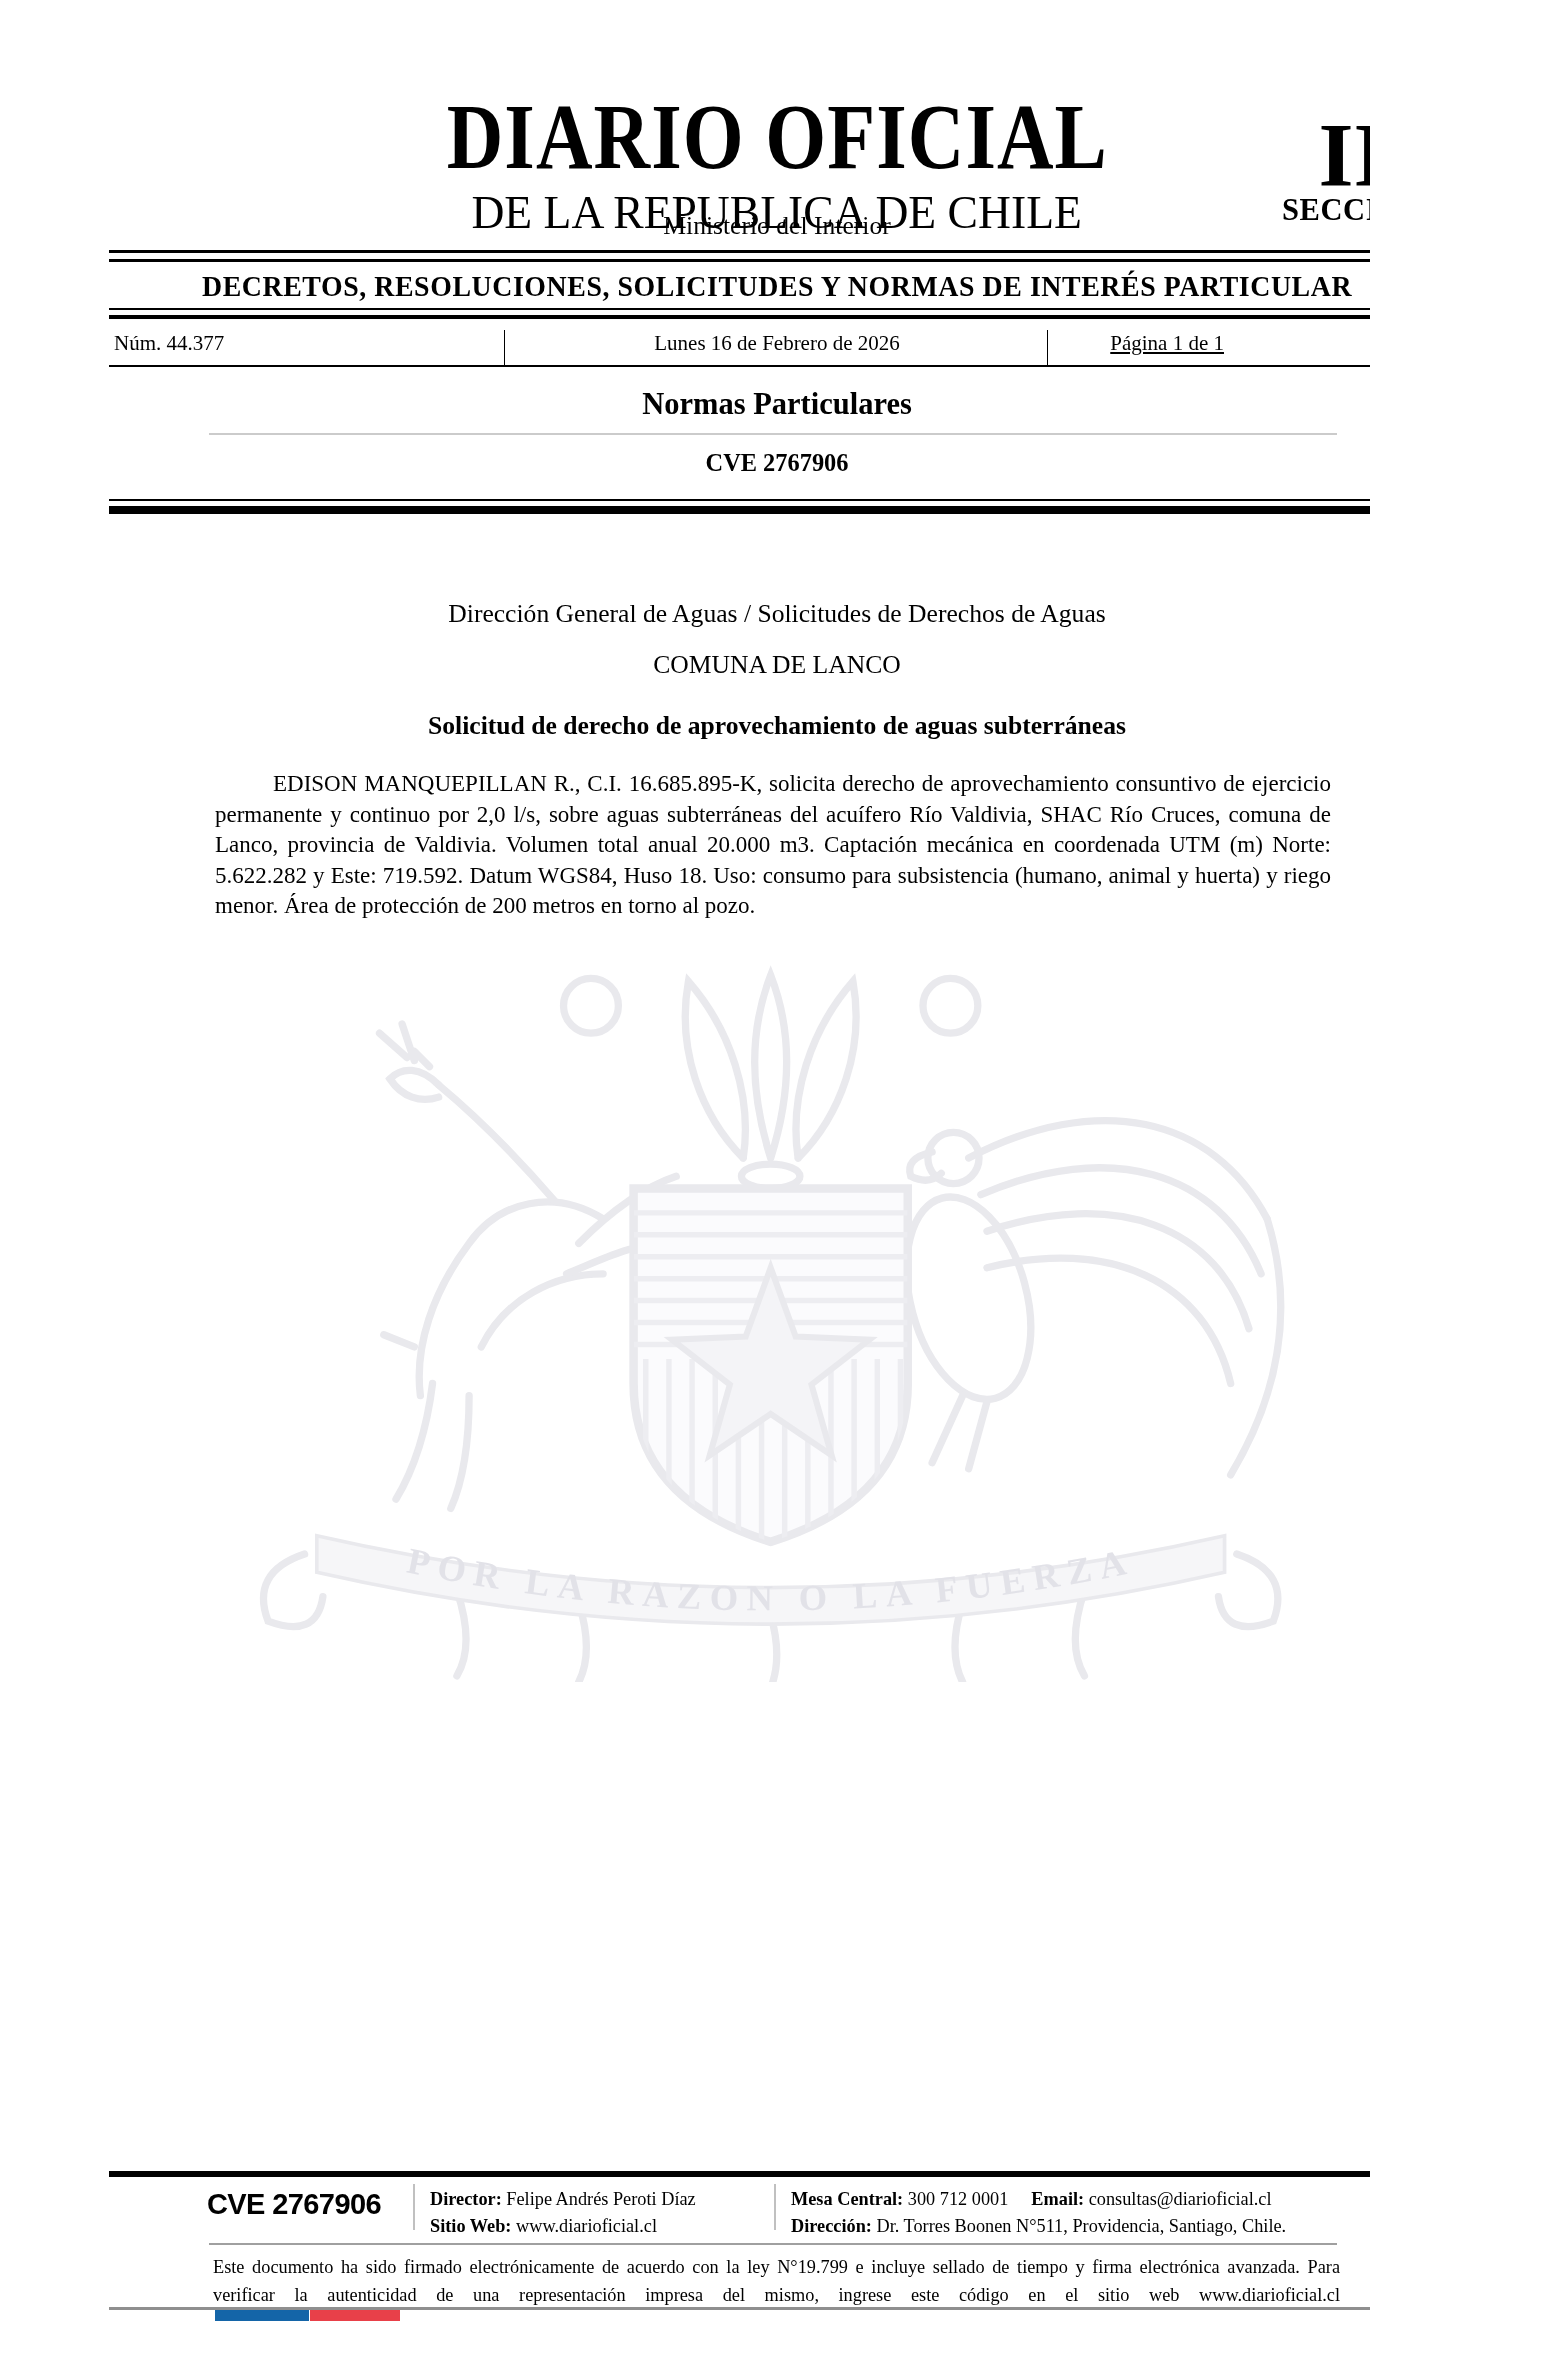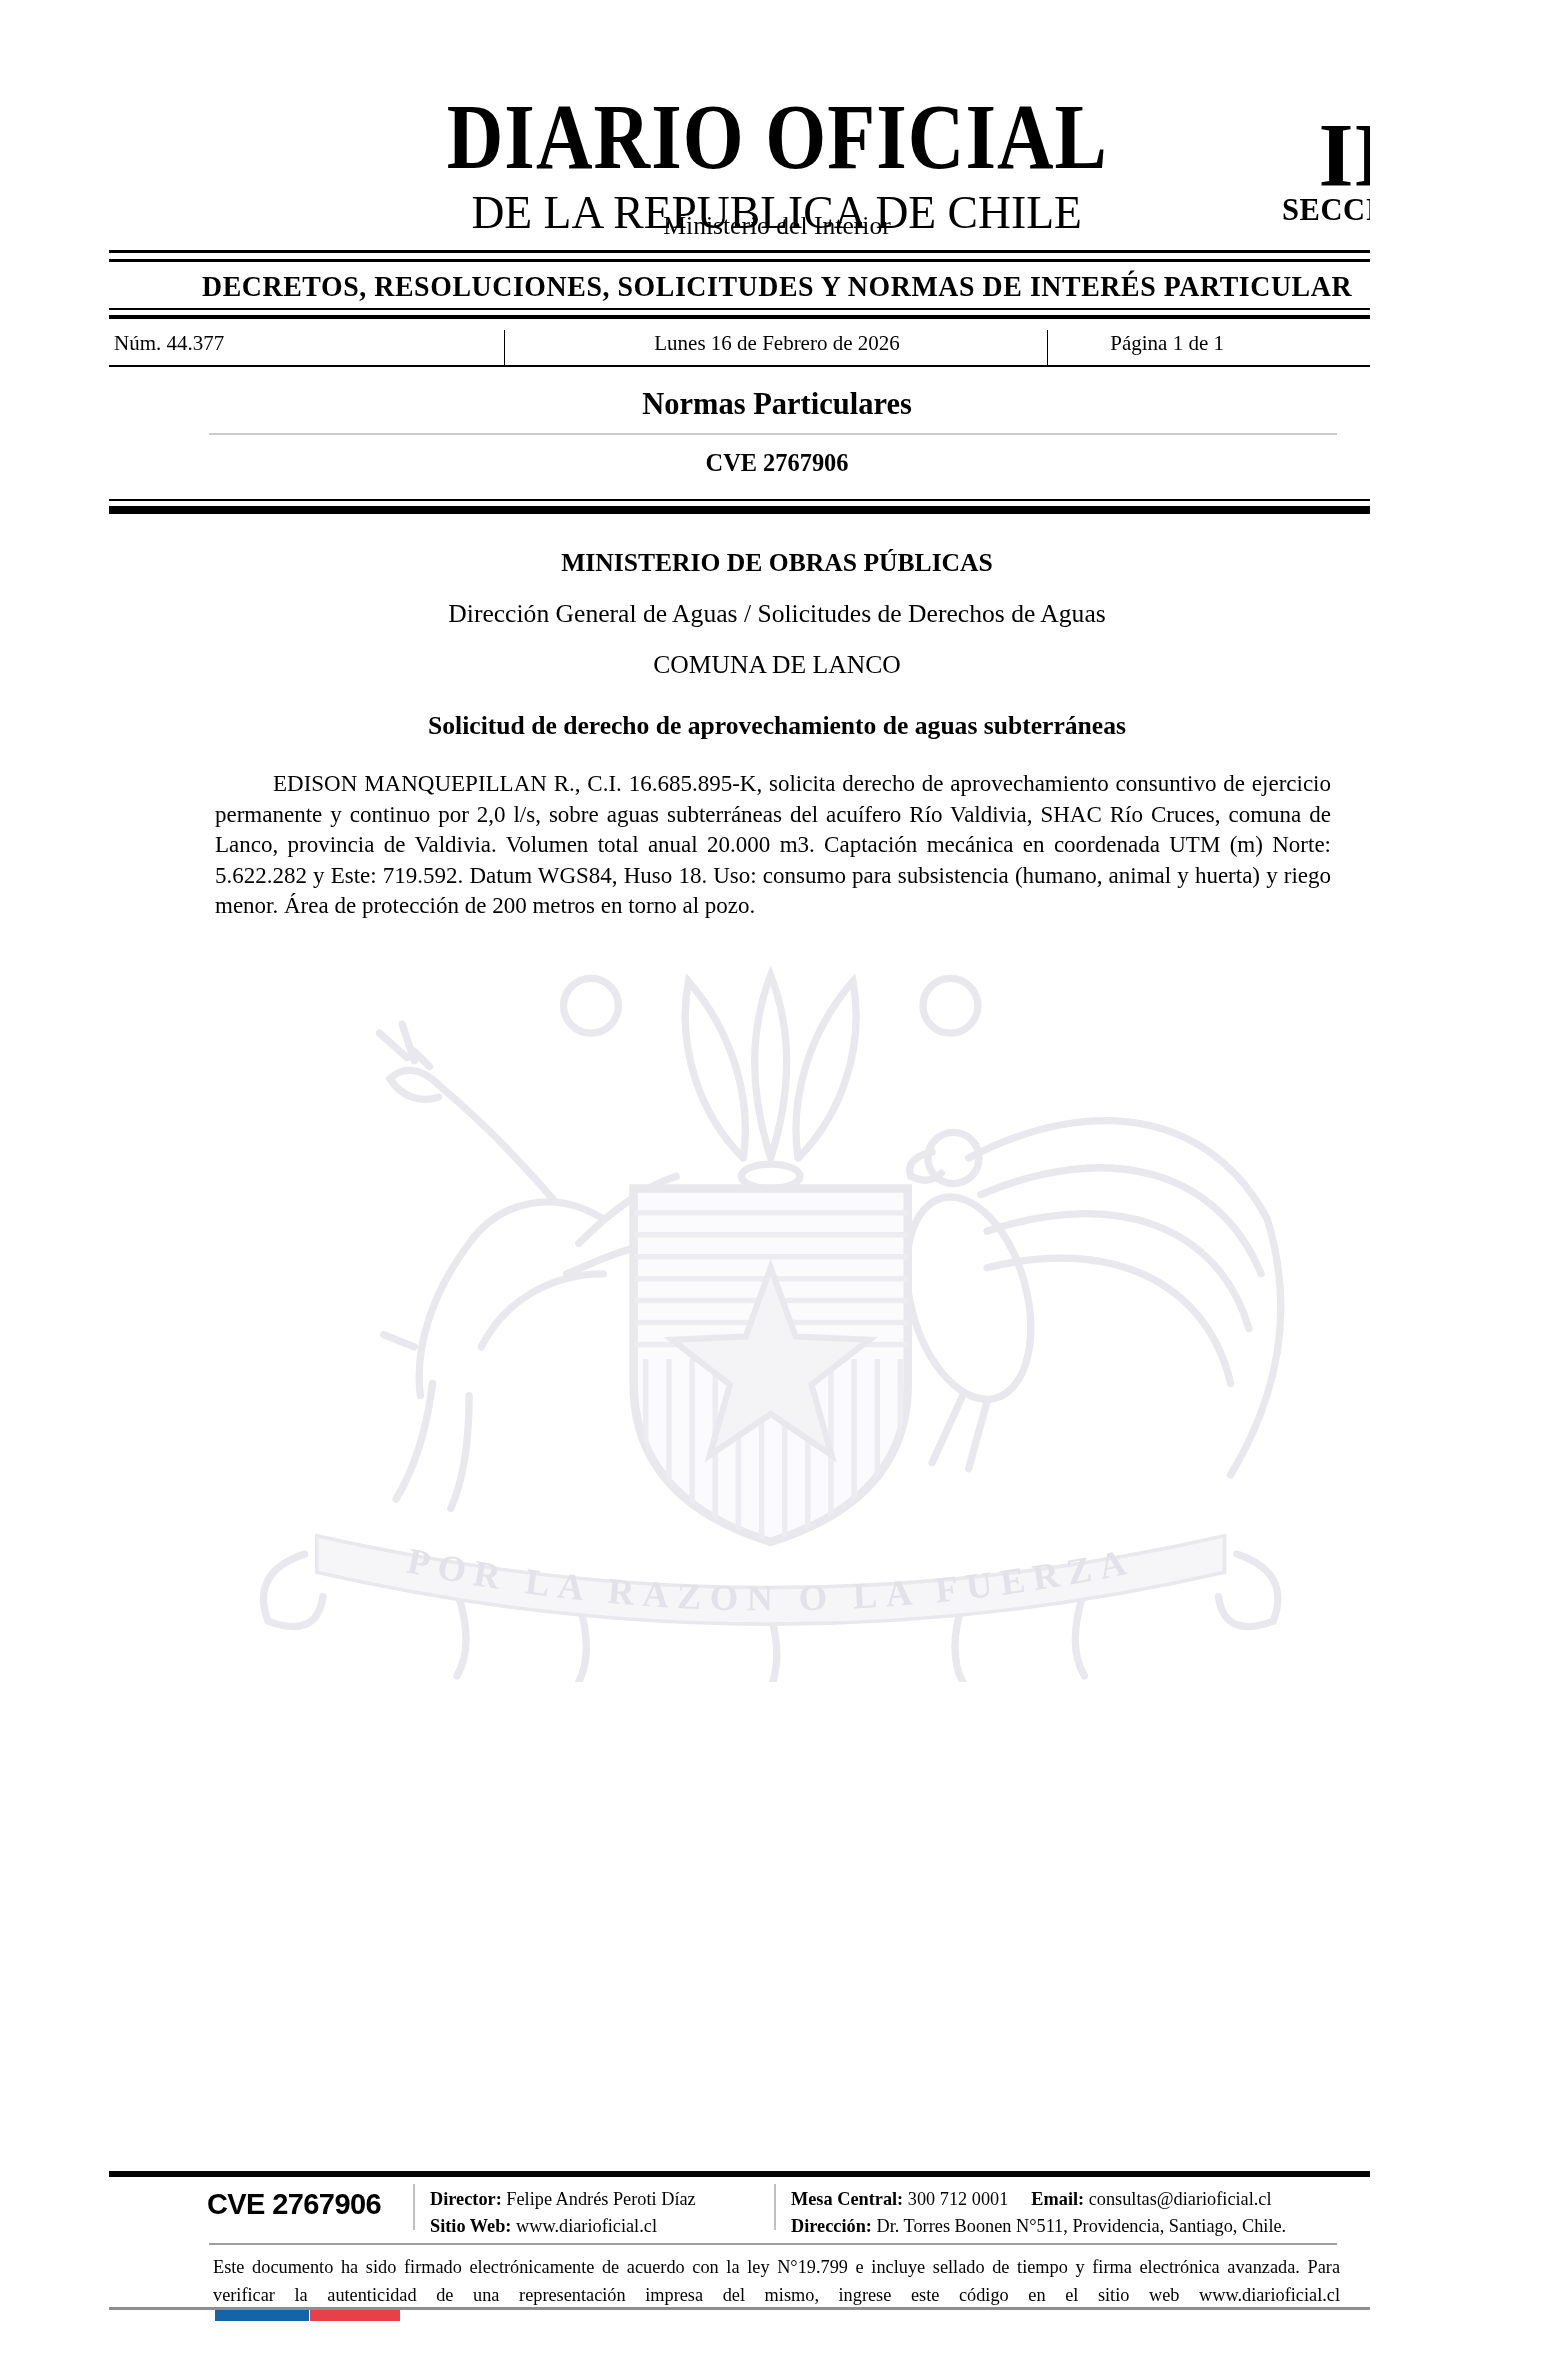--- a/index.html
+++ b/index.html
@@ -58,34 +58,33 @@
   <div class="rule" style="left:109px;top:250px;width:1309px;height:3px;"></div>
   <div class="rule" style="left:109px;top:259px;width:1309px;height:3px;"></div>
 
   <div class="abs ctr decretos"><span>DECRETOS, RESOLUCIONES, SOLICITUDES Y NORMAS DE INTERÉS PARTICULAR</span></div>
 
   <div class="rule" style="left:109px;top:308px;width:1309px;height:2.4px;"></div>
   <div class="rule" style="left:109px;top:315px;width:1309px;height:3.7px;"></div>
 
   <div class="abs numrow" style="left:114px;">Núm. 44.377</div>
   <div class="abs ctr numrow"><span>Lunes 16 de Febrero de 2026</span></div>
-  <div class="abs numrow" style="right:146px;">Página 1 de 1</div>
+  <div class="abs numrow" style="right:146px;text-decoration:underline;">Página 1 de 1</div>
   <div class="vbar" style="left:504px;top:330px;height:35px;"></div>
   <div class="vbar" style="left:1047px;top:330px;height:35px;"></div>
 
   <div class="rule" style="left:109px;top:365px;width:1309px;height:2.4px;"></div>
 
   <div class="abs ctr normas"><span>Normas Particulares</span></div>
   <div class="grayrule" style="left:209px;top:433px;width:1128px;height:2.4px;background:#cbcbcb;"></div>
   <div class="abs ctr cve-center"><span>CVE 2767906</span></div>
 
   <div class="rule" style="left:109px;top:499px;width:1309px;height:2.4px;"></div>
   <div class="rule" style="left:109px;top:506px;width:1309px;height:8px;"></div>
 
-  <div class="abs ctr nh h-bold" style="top:550px;"><span>MINISTERIO DE OBRAS PÚBLICAS</span></div>
   <div class="abs ctr nh" style="top:601px;"><span>Dirección General de Aguas / Solicitudes de Derechos de Aguas</span></div>
   <div class="abs ctr nh" style="top:652px;"><span>COMUNA DE LANCO</span></div>
   <div class="abs ctr nh h-bold" style="top:713px;"><span>Solicitud de derecho de aprovechamiento de aguas subterráneas</span></div>
 
   <div class="abs body-par">EDISON MANQUEPILLAN R., C.I. 16.685.895-K, solicita derecho de aprovechamiento consuntivo de ejercicio permanente y continuo por 2,0 l/s, sobre aguas subterráneas del acuífero Río Valdivia, SHAC Río Cruces, comuna de Lanco, provincia de Valdivia. Volumen total anual 20.000 m3. Captación mecánica en coordenada UTM (m) Norte: 5.622.282 y Este: 719.592. Datum WGS84, Huso 18. Uso: consumo para subsistencia (humano, animal y huerta) y riego menor. Área de protección de 200 metros en torno al pozo.</div>
 
   <svg class="wm" viewBox="0 0 1900 1190" xmlns="http://www.w3.org/2000/svg">
     <g fill="none" stroke="#e9e9ed" stroke-width="12" stroke-linecap="round">
 
       <path d="M 915 330 C 880 220 880 120 915 30 C 950 120 950 220 915 330"></path>

